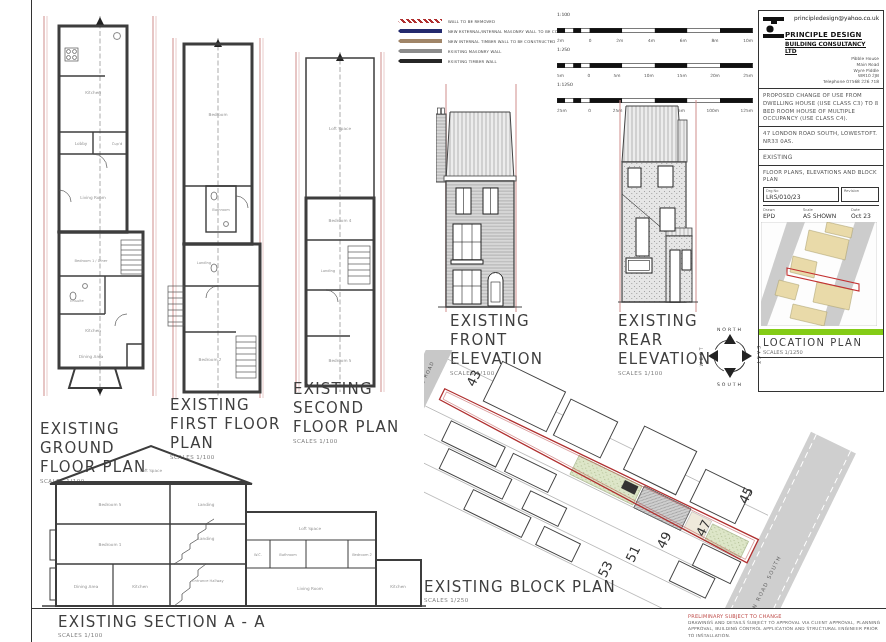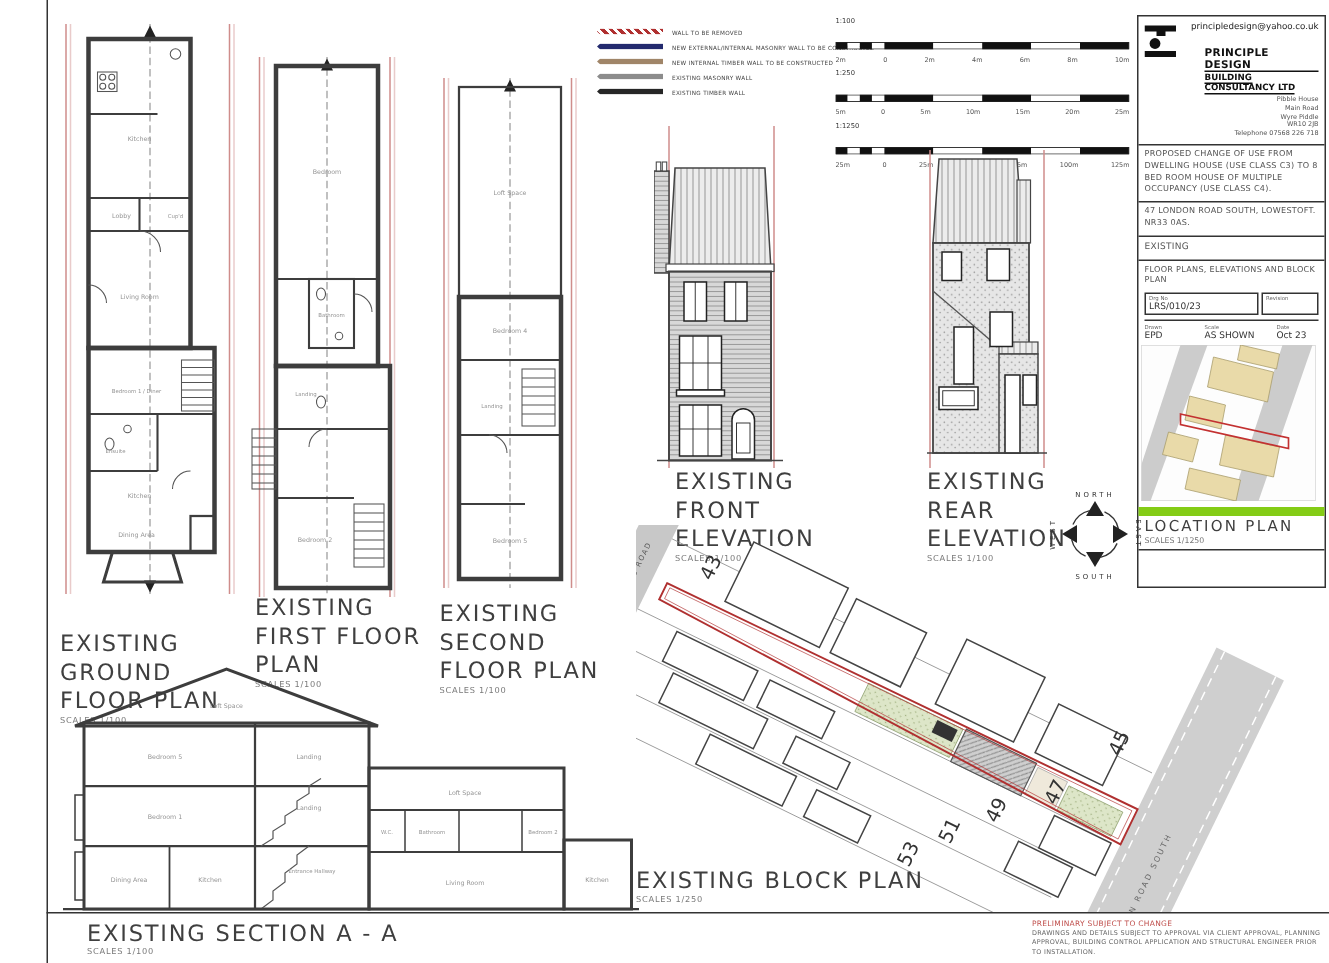--- a/index.html
+++ b/index.html
@@ -185,21 +185,21 @@
   </svg>
 
   <div class="abs" style="left:40px;top:420px;width:122px">
     <div class="cap">EXISTING GROUND FLOOR PLAN</div>
     <div class="scale">SCALES 1/100</div>
   </div>
   <div class="abs" style="left:170px;top:396px;width:112px">
     <div class="cap">EXISTING FIRST FLOOR PLAN</div>
     <div class="scale">SCALES 1/100</div>
   </div>
-  <div class="abs" style="left:293px;top:400px;width:118px">
+  <div class="abs" style="left:293px;top:380px;width:118px">
     <div class="cap">EXISTING SECOND FLOOR PLAN</div>
     <div class="scale">SCALES 1/100</div>
   </div>
 
   <div class="abs" style="left:398px;top:16px;width:158px">
     <div class="legend-row">
       <div class="legend-swatch" style="background: repeating-linear-gradient(45deg, rgb(176, 48, 48) 0px, rgb(176, 48, 48) 2px, rgb(255, 255, 255) 2px, rgb(255, 255, 255) 4px);"></div>
       <div class="legend-label">WALL TO BE REMOVED</div>
     </div>
     <div class="legend-row">
@@ -297,21 +297,21 @@
 
   <div class="abs tb">
     <div style="display:flex;justify-content:space-between;align-items:flex-start">
       <svg width="24" height="24">
         <path d="M0,2 h21 v4 h-7 v3 h-6 v-3 h-8 z" fill="#111"></path>
         <circle cx="7" cy="14" r="3.6" fill="#111"></circle>
         <path d="M0,19 h21 v4 h-21 z" fill="#111"></path>
       </svg>
       <div class="tb-email">principledesign@yahoo.co.uk</div>
     </div>
-    <div style="margin-top:-8px;margin-left:40px">
+    <div style="margin-top:-8px;margin-left:22px">
       <div><span class="tb-co1">PRINCIPLE DESIGN</span></div>
       <div><span class="tb-co2">BUILDING CONSULTANCY LTD</span></div>
     </div>
     <div class="tb-addr">Pibble House
 Main Road
 Wyre Piddle
 WR10 2JB
 Telephone 07568 226 718</div>
     <div class="rule"></div>
     <div class="tb-par">PROPOSED CHANGE OF USE FROM DWELLING HOUSE (USE CLASS C3) TO 8 BED ROOM HOUSE OF MULTIPLE OCCUPANCY (USE CLASS C4).</div>

